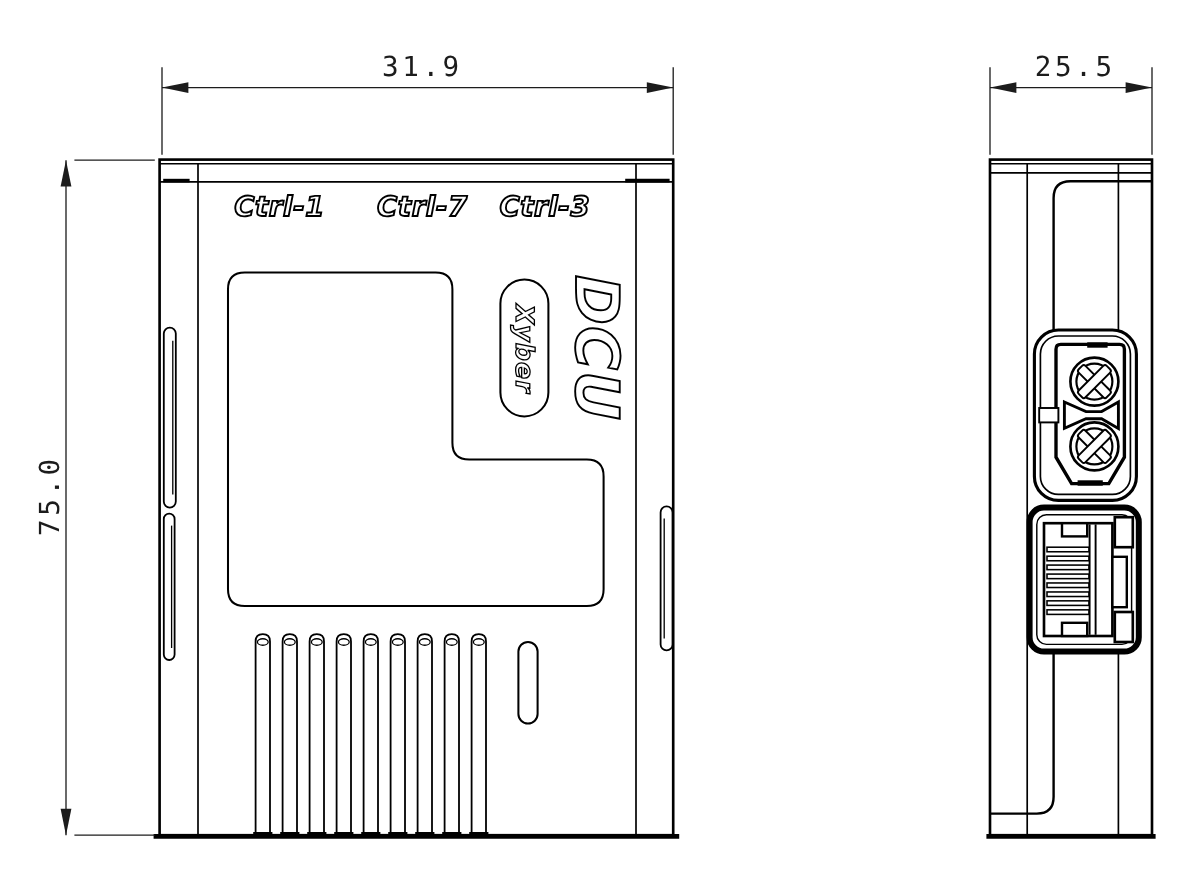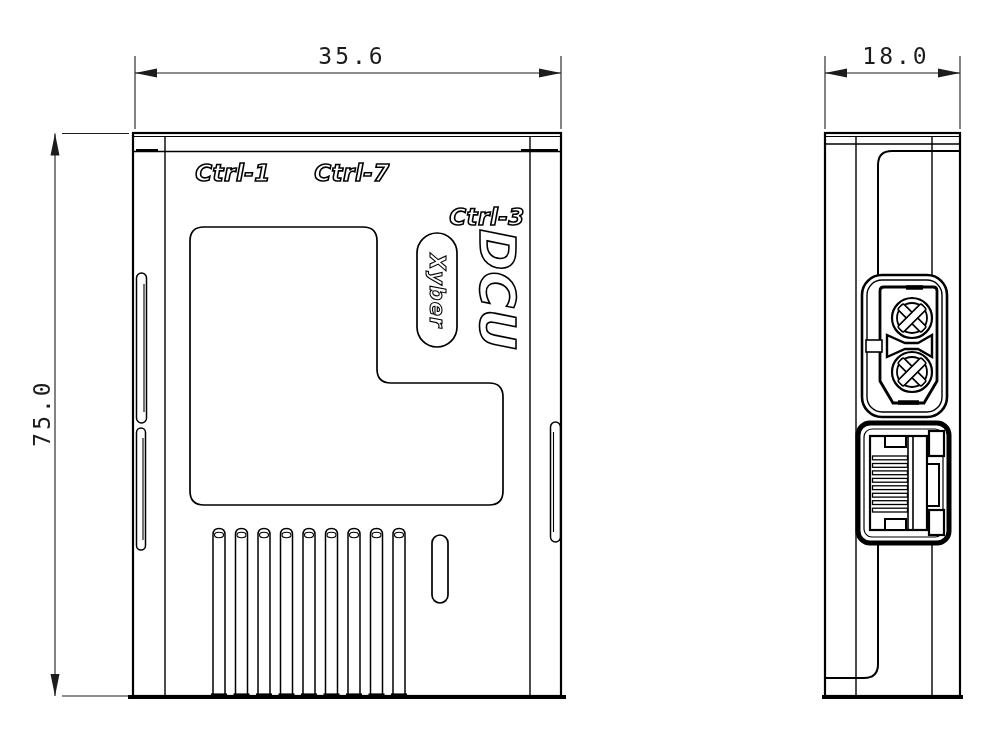--- a/index.html
+++ b/index.html
@@ -193,27 +193,27 @@
       <g stroke-width="1.1">
         <line x1="825" y1="56" x2="825" y2="129"></line>
         <line x1="960" y1="56" x2="960" y2="129"></line>
         <line x1="825" y1="73" x2="960" y2="73"></line>
         <polygon points="825,73 847,68.5 847,77.5" fill="#1c1c1c" stroke="none"></polygon>
         <polygon points="960,73 938,68.5 938,77.5" fill="#1c1c1c" stroke="none"></polygon>
       </g>
     </g>
   </svg>
 
-  <div class="dim-text" style="left:312px;top:43px;width:80px;">35.6</div>
+  <div class="dim-text" style="left:312px;top:43px;width:80px;">31.9</div>
 
   <div class="dim-text vert" style="left:2px;top:400px;width:80px;">75.0</div>
 
-  <div class="dim-text" style="left:856px;top:43px;width:80px;">18.0</div>
+  <div class="dim-text" style="left:856px;top:43px;width:80px;">25.5</div>
 
   <div class="outline-text ctrl-label" style="left:183px;top:160px;">Ctrl-1</div>
   <div class="outline-text ctrl-label" style="left:302px;top:160px;">Ctrl-7</div>
-  <div class="outline-text ctrl-label" style="left:437px;top:160px;margin-top:44px;">Ctrl-3</div>
+  <div class="outline-text ctrl-label" style="left:404px;top:160px;">Ctrl-3</div>
 
   <div class="outline-text product-label" style="left:427px;top:261px;">DCU</div>
 
   <div class="outline-text brand-label" style="left:384px;top:279px;">Xyber</div>
 
 </div>
 
 </body></html>

